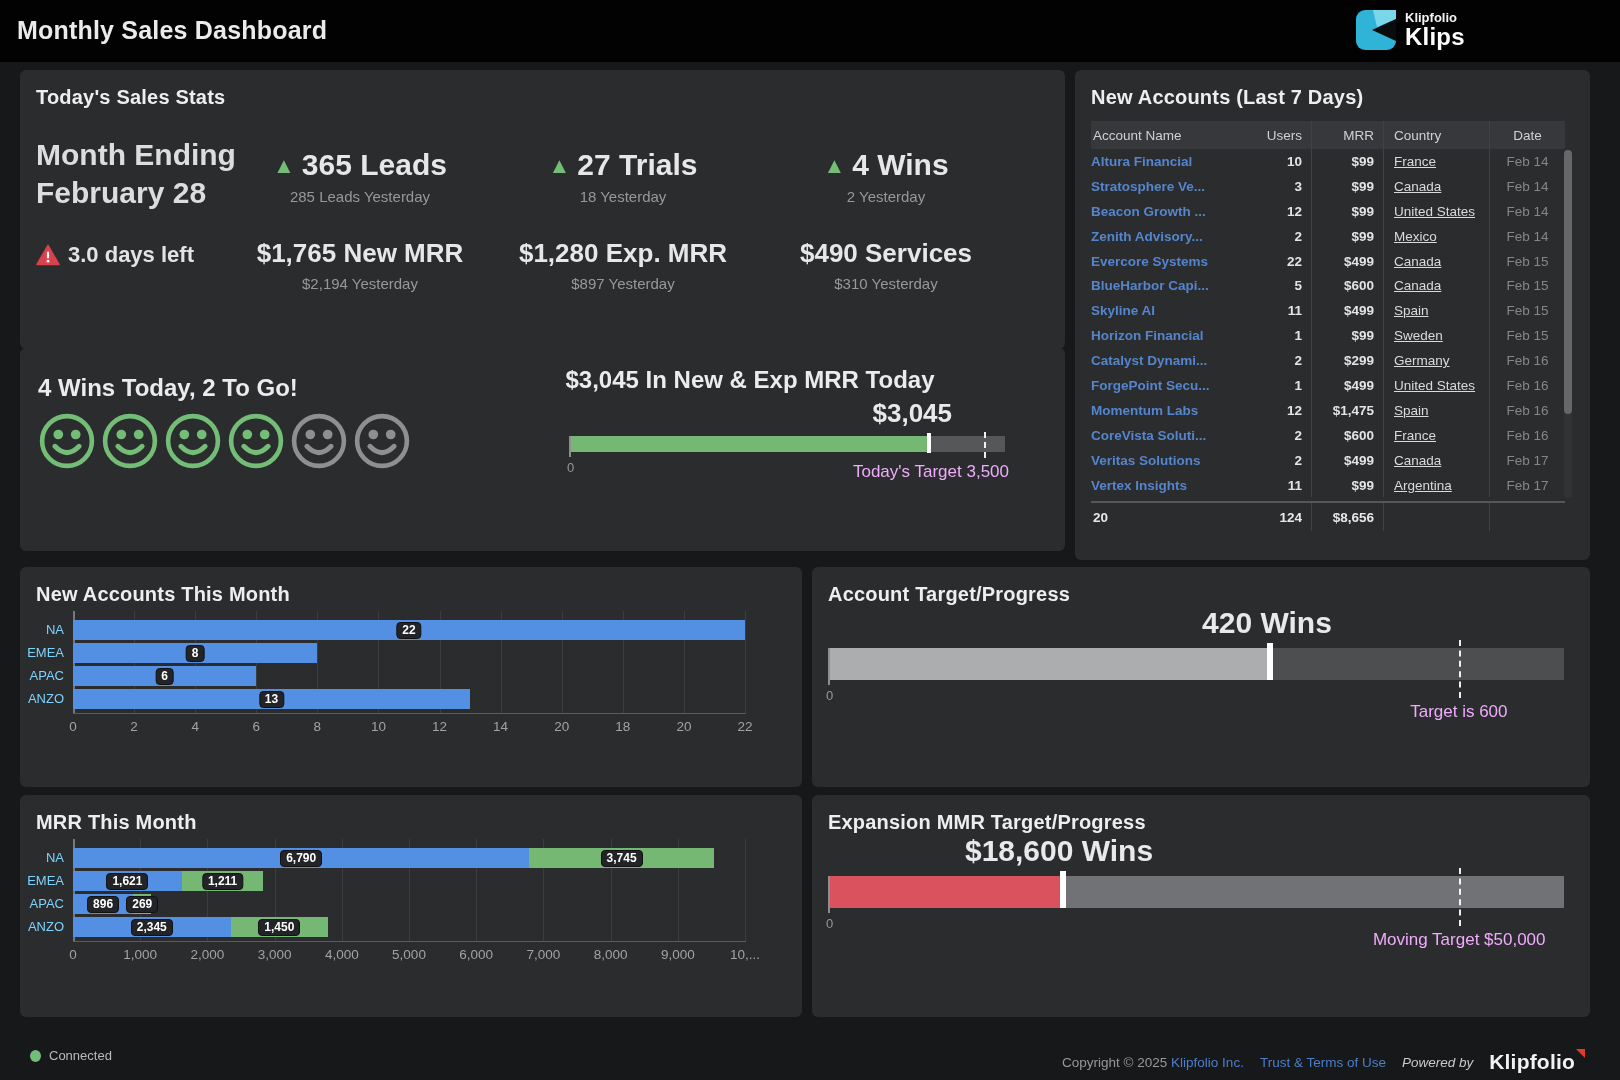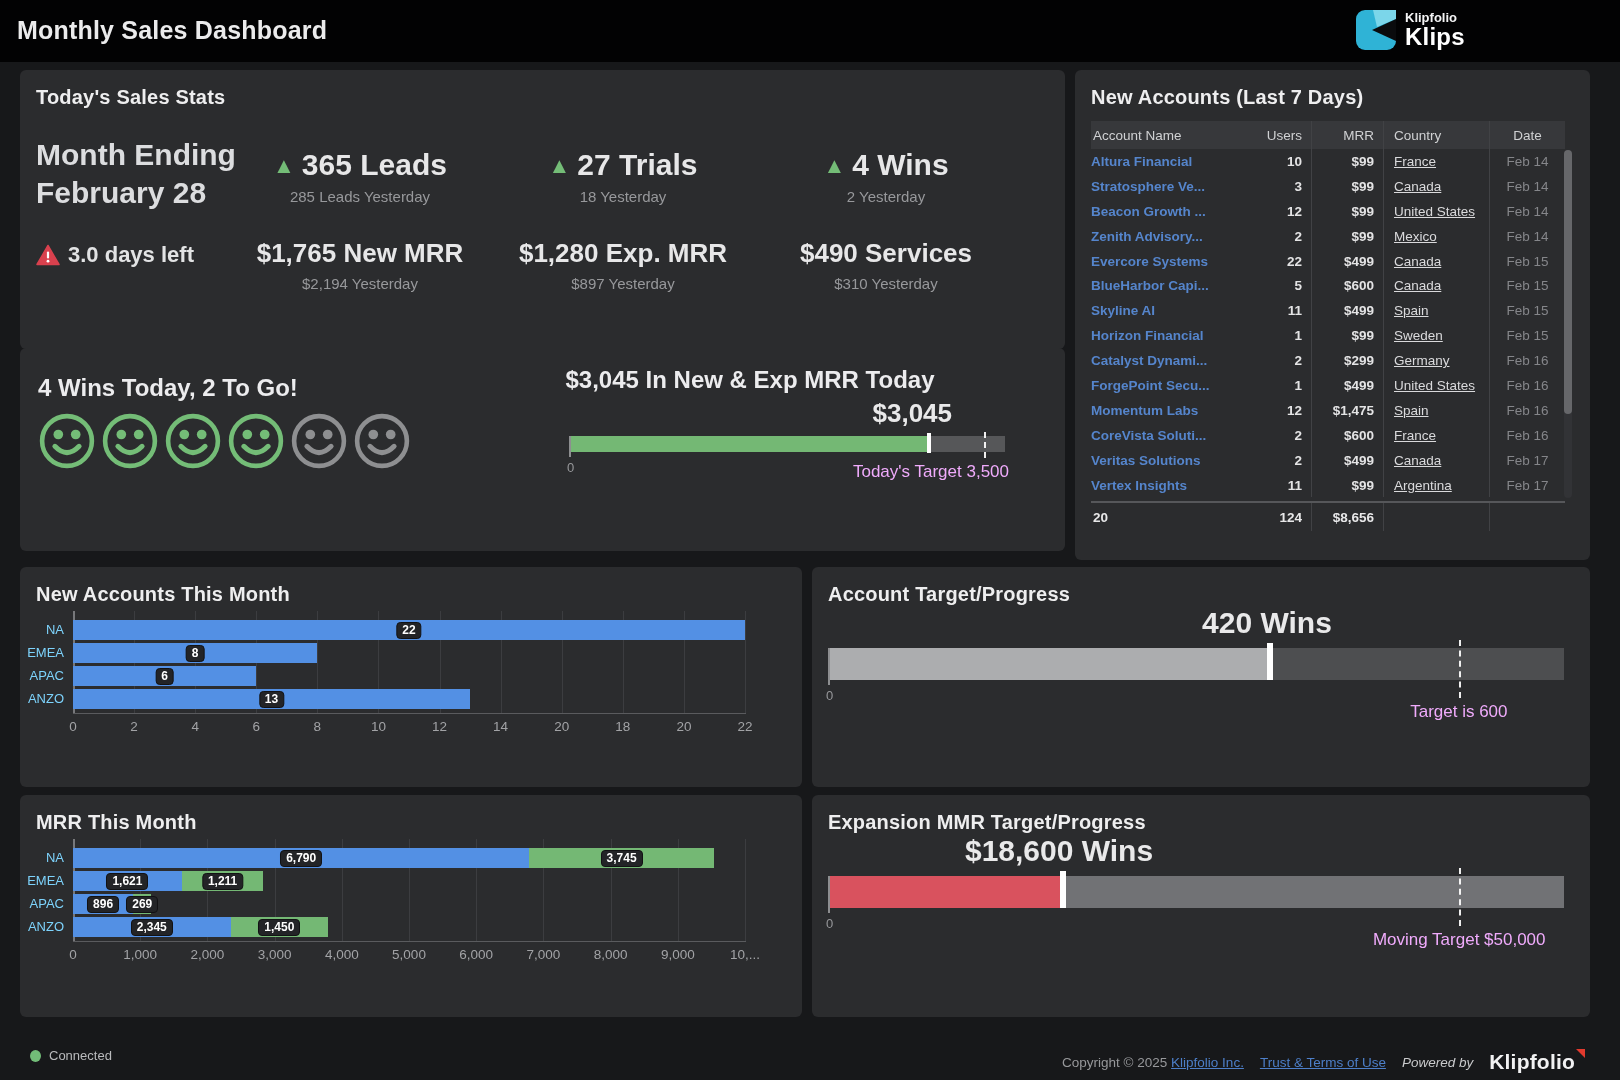--- a/index.html
+++ b/index.html
@@ -86,21 +86,21 @@
   .bar-seg { position:absolute; height:20px; }
   .bar-badge { position:absolute; transform:translateX(-50%); background:#232427; border:1px solid #121214; border-radius:4px; padding:0 5px; font-size:12px; font-weight:700; color:#ffffff; line-height:15px; white-space:nowrap; }
   .cat-label { position:absolute; left:0; width:44px; height:20px; line-height:20px; text-align:right; font-size:13px; color:#7dd3fc; }
   .chart-xaxis { position:absolute; left:53px; top:152px; width:672px; height:18px; }
   .tick-label { position:absolute; transform:translateX(-50%); font-size:13.5px; color:#a2a3a6; white-space:nowrap; }
   
   .footer-left { position:absolute; left:30px; top:1048px; display:flex; align-items:center; gap:8px; font-size:13px; color:#b9babc; }
   .conn-dot { width:11px; height:12px; border-radius:50%; background:#72bd78; }
   .footer-right { position:absolute; right:45px; top:1050px; display:flex; align-items:center; gap:16px; font-size:13.5px; }
   .copy-prefix { color:#97989b; }
-  .f-link { color:#4d7fc9; cursor:pointer;text-decoration:underline; }
+  .f-link { color:#4d7fc9; cursor:pointer; }
   .powered { font-style:italic; color:#c9cacc; }
   .brand-word { position:relative; font-size:21px; font-weight:700; color:#f2f2f3; letter-spacing:.2px; }
   .brand-mark { position:absolute; top:-1px; right:-10px; width:0; height:0; border-top:9px solid #e23a2e; border-left:9px solid transparent; }
   .warn-icon { width:24px; height:22px; }
 </style>
 </head>
 <body>
 
 <div class="app-header">
   <div class="app-title">Monthly Sales Dashboard</div>

